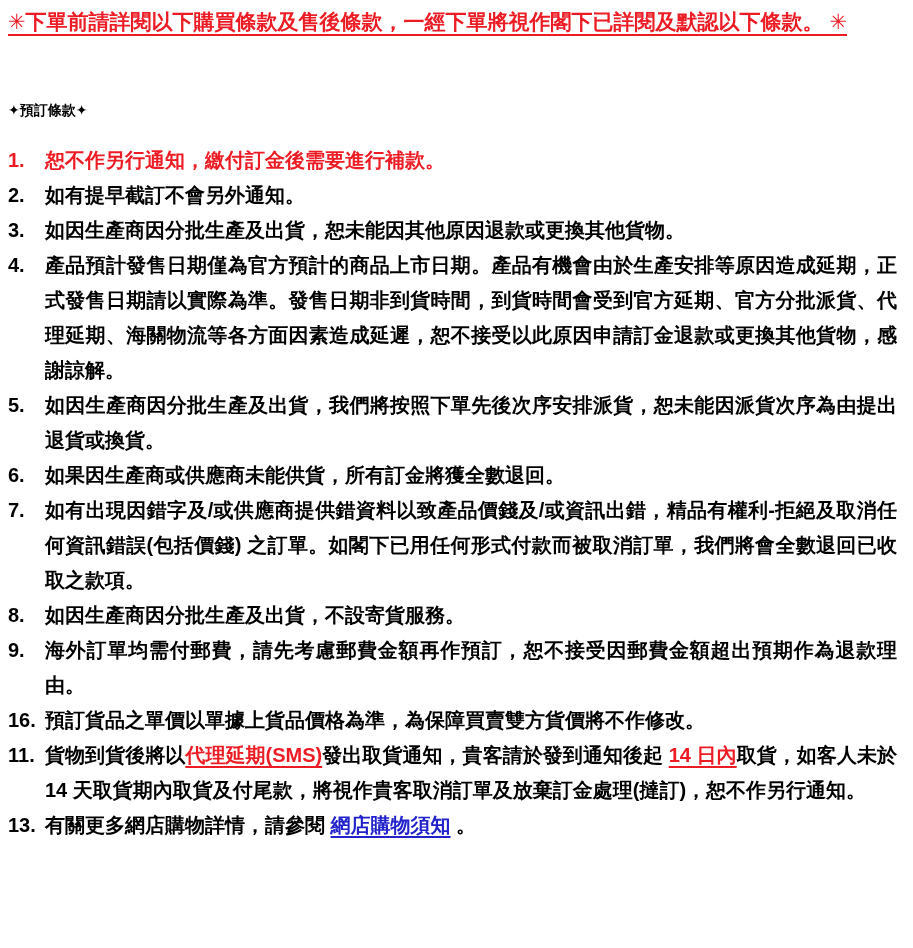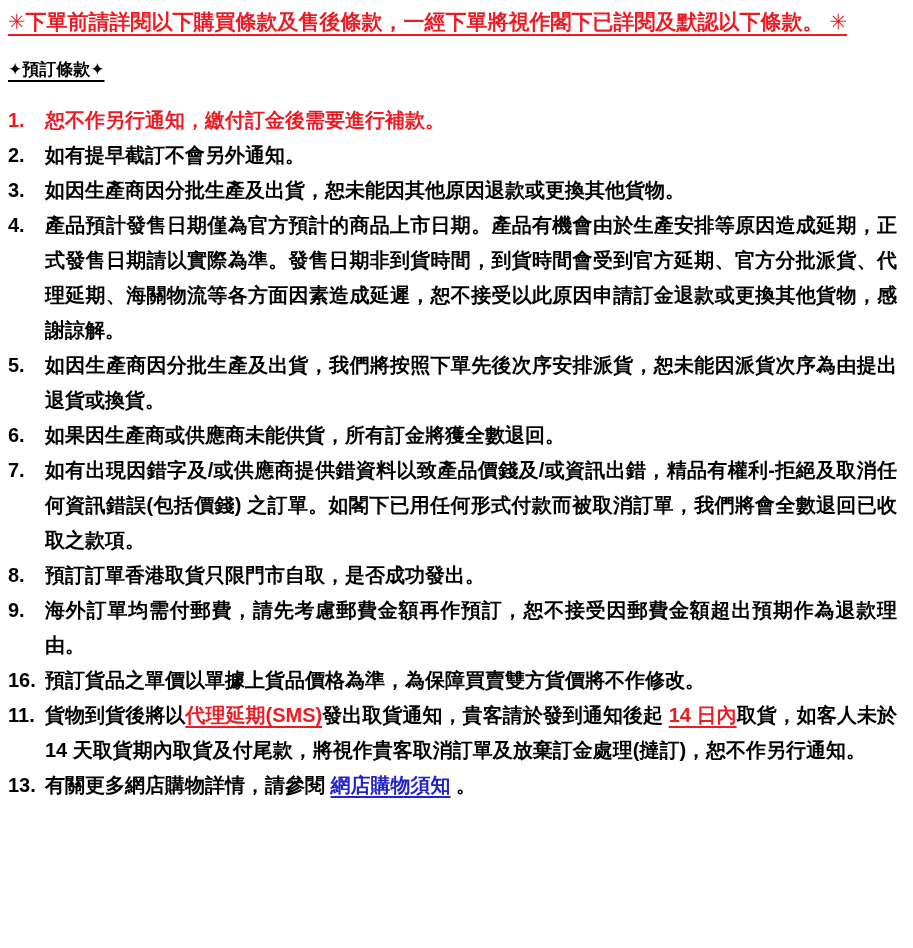--- a/index.html
+++ b/index.html
@@ -26,25 +26,25 @@
     text-decoration-thickness:2px;
     text-underline-offset:5px;
     margin-bottom:22px;
   }
   .section-title{
     display:block;
     margin-bottom:20px;
   }
   .section-title > span{
     display:inline-block;
-    font-size:17px;line-height:26px;
+    font-size:14px;line-height:26px;
     color:var(--ink);
-    text-decoration:underline;
     text-decoration-thickness:2px;
     text-underline-offset:5px;
+    margin-top:40px;
   }
   ol.terms{list-style:none;margin:0;padding:0;}
   li.term{
     display:flex;
     font-size:20px;
     line-height:35px;
   }
   li.term .num{
     flex:0 0 37px;
     white-space:nowrap;
@@ -103,21 +103,21 @@
       <li class="term">
         <span class="num">6.</span>
         <span class="txt"><span class="seg-normal">如果因生產商或供應商未能供貨，所有訂金將獲全數退回。</span></span>
       </li>
       <li class="term">
         <span class="num">7.</span>
         <span class="txt"><span class="seg-normal">如有出現因錯字及/或供應商提供錯資料以致產品價錢及/或資訊出錯，精品有權利-拒絕及取消任何資訊錯誤(包括價錢) 之訂單。如閣下已用任何形式付款而被取消訂單，我們將會全數退回已收取之款項。</span></span>
       </li>
       <li class="term">
         <span class="num">8.</span>
-        <span class="txt"><span class="seg-normal">預訂訂單香港取貨只限門市自取，是否成功發出。</span></span>
+        <span class="txt"><span class="seg-normal">如因生產商因分批生產及出貨，不設寄貨服務。</span></span>
       </li>
       <li class="term">
         <span class="num">9.</span>
         <span class="txt"><span class="seg-normal">海外訂單均需付郵費，請先考慮郵費金額再作預訂，恕不接受因郵費金額超出預期作為退款理由。</span></span>
       </li>
       <li class="term">
         <span class="num">16.</span>
         <span class="txt"><span class="seg-normal">預訂貨品之單價以單據上貨品價格為準，為保障買賣雙方貨價將不作修改。</span></span>
       </li>
       <li class="term">

